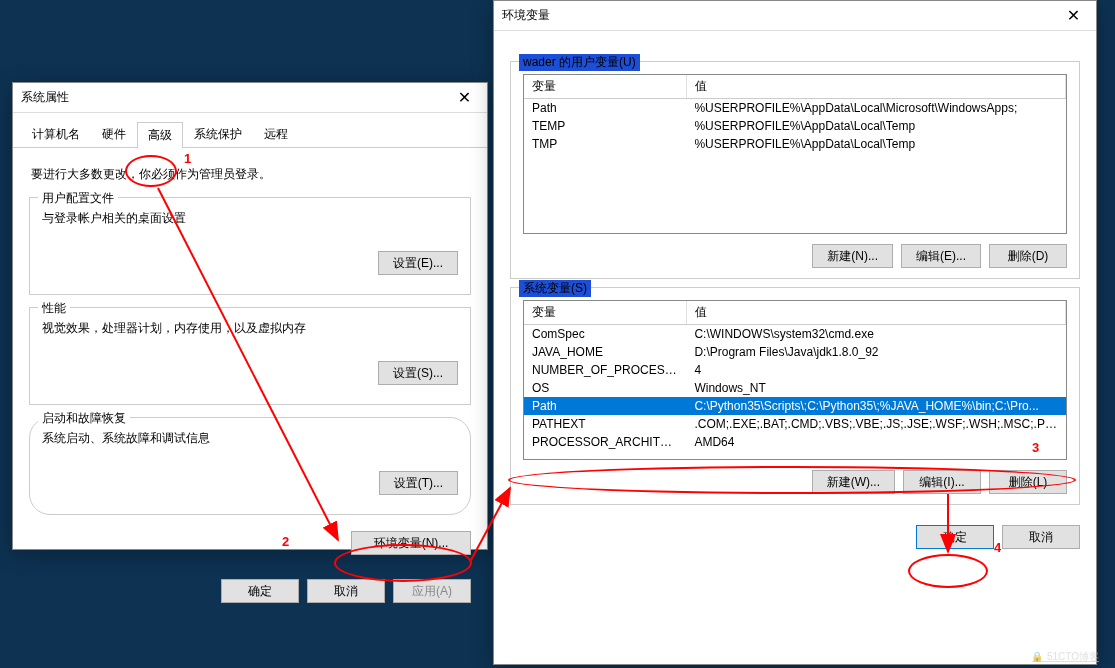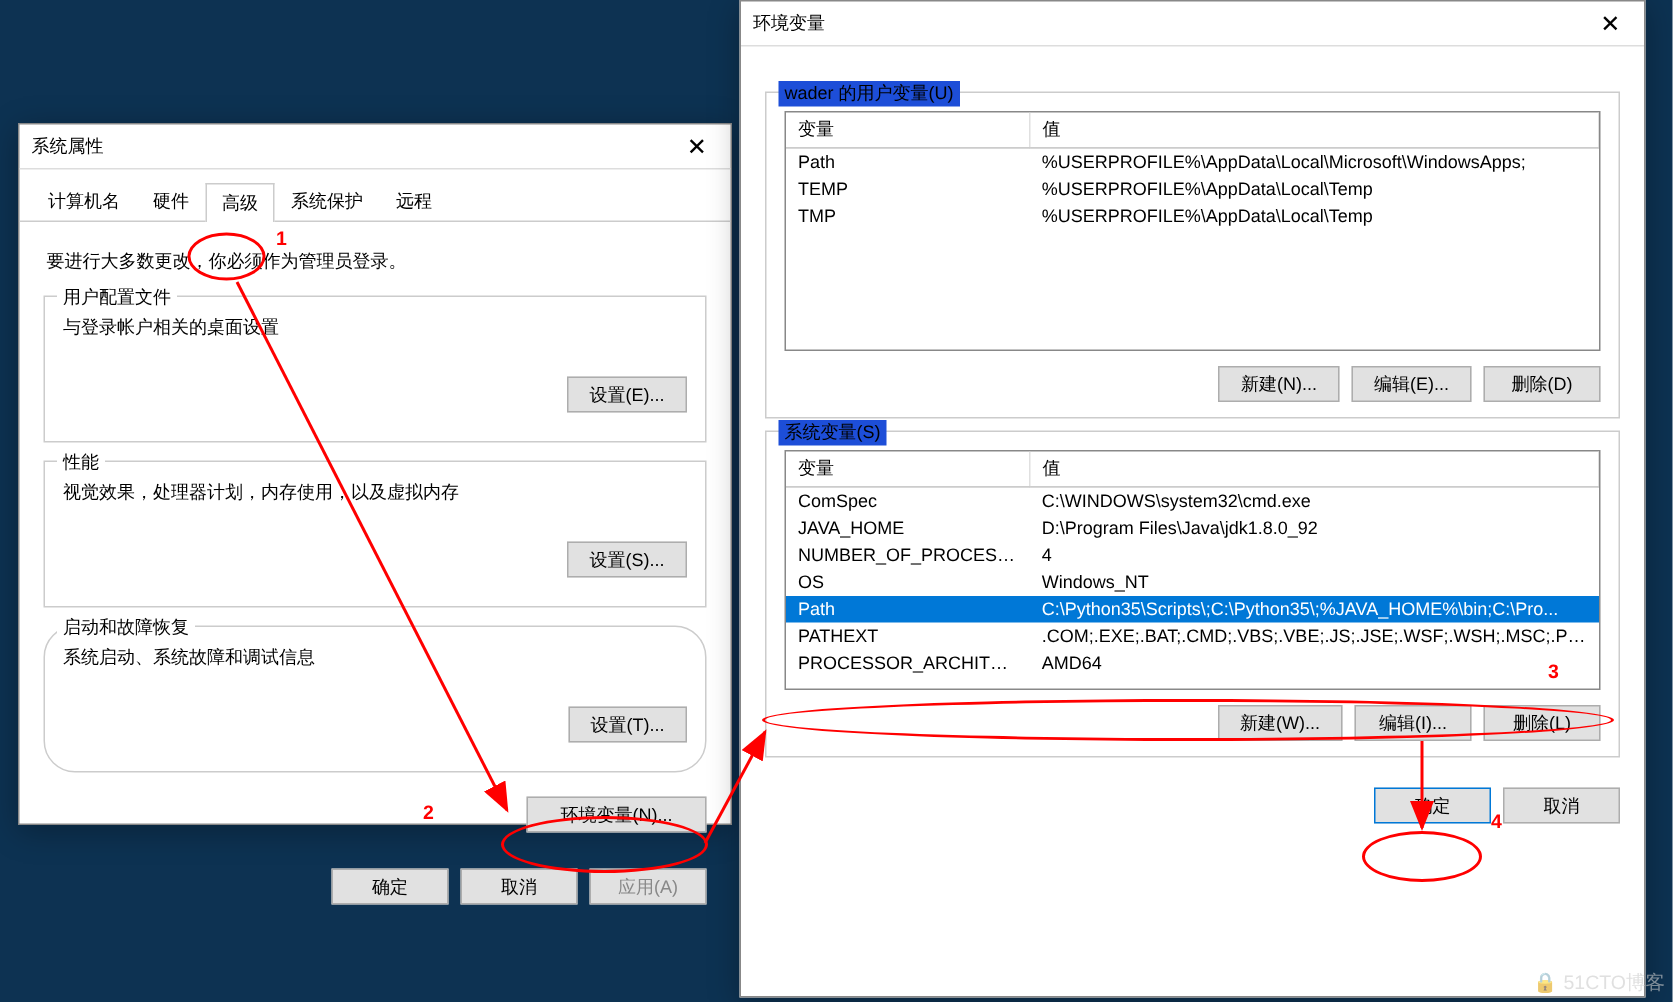--- a/index.html
+++ b/index.html
@@ -28,21 +28,21 @@
 .tbl th { text-align: left; font-weight: normal; padding: 3px 8px; border-right: 1px solid #e0e0e0; border-bottom: 1px solid #ccc; background: #fff; position: sticky; top: 0; }
 .tbl td { padding: 2px 8px; white-space: nowrap; overflow: hidden; text-overflow: ellipsis; max-width: 1px; }
 .tbl tr.selected td { background: #0078d7; color: #fff; }
 .tbl col.c1 { width: 30%; }
 .tbl col.c2 { width: 70%; }
 .env-btns { display: flex; justify-content: flex-end; gap: 8px; margin-top: 10px; }
 .annotation { position: absolute; pointer-events: none; }
 .anno-num { color: #ff0000; font-size: 13px; font-weight: bold; }
 .anno-ellipse { border: 2px solid #ff0000; border-radius: 50%; }
 .arrow-svg { position: absolute; top: 0; left: 0; pointer-events: none; }
-.watermark { position: absolute; bottom: 4px; right: 5px; color: #ccc; font-size: 13px; opacity: 0.6; }
+.watermark { position: absolute; bottom: 4px; right: 16px; color: #ccc; font-size: 10px; opacity: 0.6; text-decoration: underline; }
 </style>
 </head>
 <body>
 
 <div class="dialog" style="left:12px; top:62px; width:476px; height:468px;margin-top:20px;">
   <div class="titlebar">
     <span class="titlebar-title">系统属性</span>
     <div class="close-btn">✕</div>
   </div>
   <div class="tabs">

